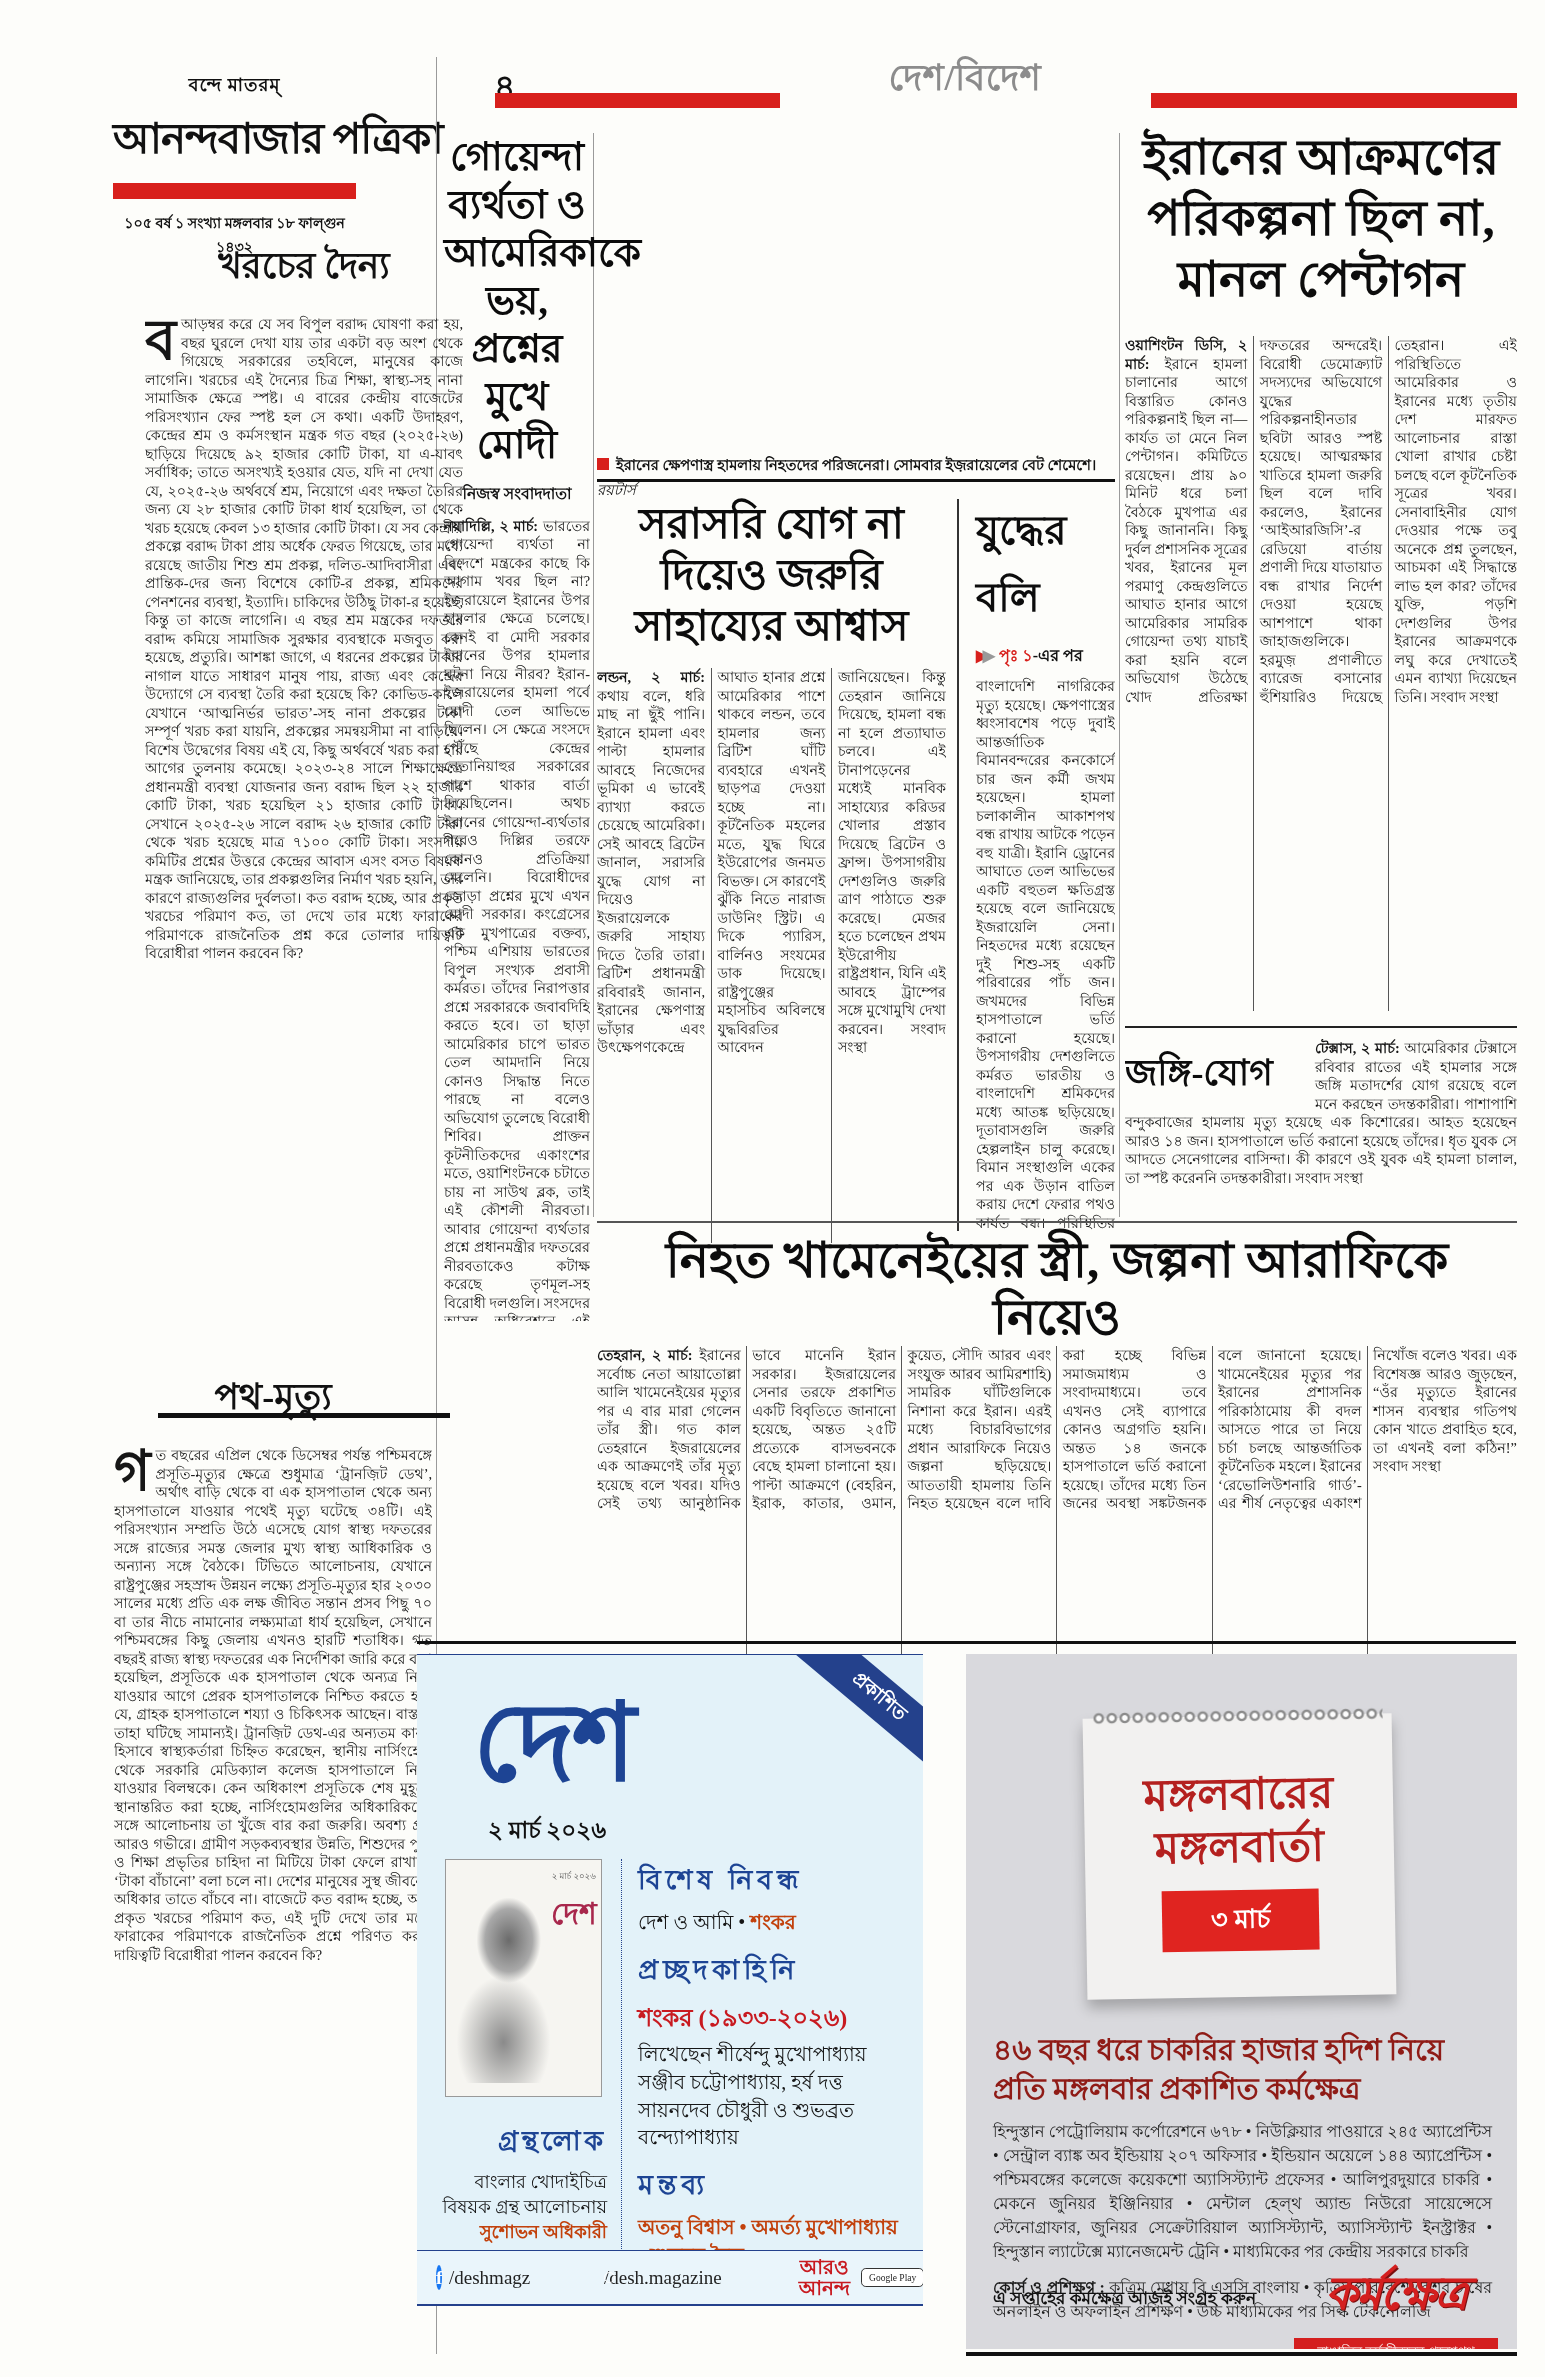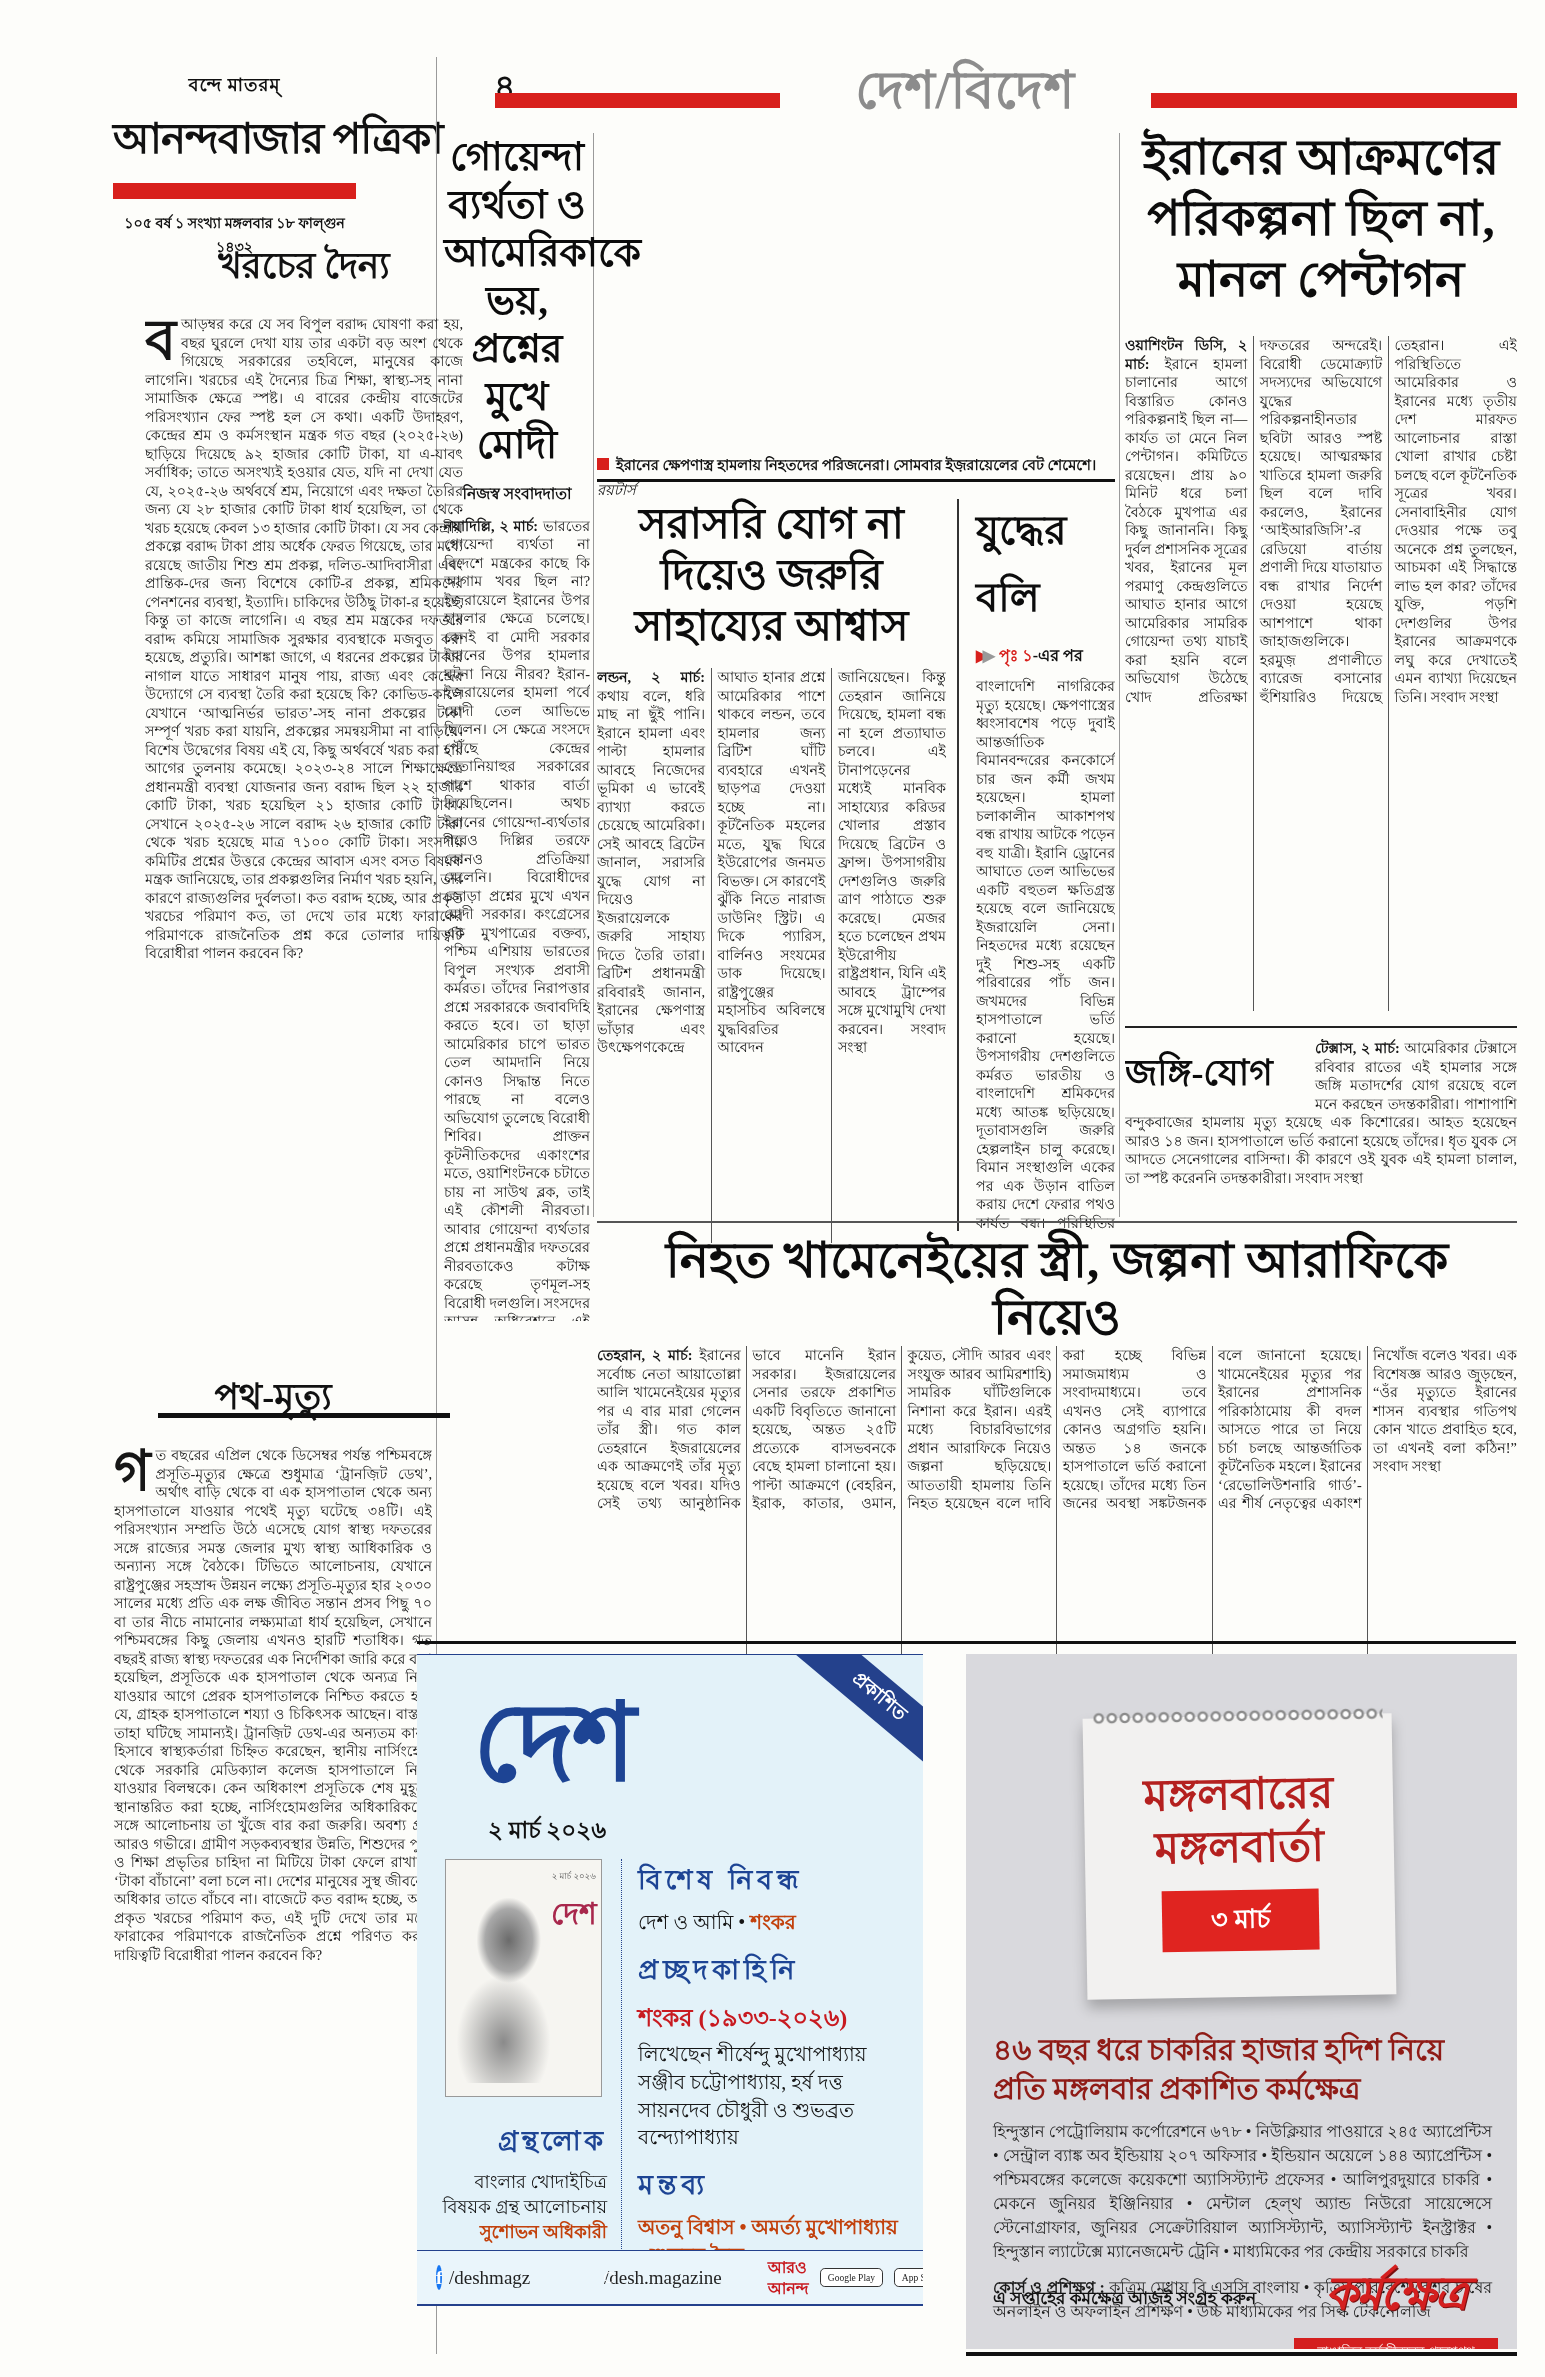--- a/index.html
+++ b/index.html
@@ -19,21 +19,21 @@
   .masthead { position:absolute; left:113px; top:71px; width:243px; text-align:center; }
   .masthead .motto { font-size:18px; font-weight:bold; letter-spacing:1px; }
   .masthead .title { font-size:42px; font-weight:bold; letter-spacing:-1px; margin-top:3.8px; white-space:nowrap; }
   .masthead .bar { height:16px; background:#d8201c; margin-top:6.7px; }
   .masthead .edition { font-size:14.3px; font-weight:bold; margin-top:12.4px; }
 
   .pageno { position:absolute; left:494px; top:61px; font-size:33px; font-weight:bold; }
 
   .section-rule { position:absolute; top:93px; height:15px; background:#d8201c; }
   .section-title { position:absolute; left:789px; top:50px; width:352px; text-align:center;
-                   font-size:52px; font-weight:bold; color:#8c8c8c; letter-spacing:0.5px; }
+                   font-size:36px; font-weight:bold; color:#8c8c8c; letter-spacing:0.5px; }
 
   
   .hl { font-weight:bold; color:#0c0c0c; text-align:center; }
 
   
   .ed-col { position:absolute; left:114px; width:318px; }
   .ed-head { font-size:36px; font-weight:bold; text-align:center; margin-bottom:17px; }
   .ed-divider { height:4.8px; background:#111; width:92%; margin:0 auto; }
 
   
@@ -113,21 +113,21 @@
   .deshLeftList .blackLine, .deshLeftList .redLine { font-size:18px; line-height:25px; }
   .deshSocial { position:absolute; left:0; bottom:0; width:100%; height:56px; background:#eaf5fb;
                 border-top:1.9px solid #24418c; border-bottom:2.9px solid #24418c; display:flex; align-items:center; }
   .fbIcon { width:25px; height:25px; border-radius:50%; background:#1877f2; color:#fff; font-weight:bold;
             font-size:19px; text-align:center; line-height:25px; margin:0 6.7px 0 19px; }
   .igIcon { width:25px; height:25px; border-radius:6.7px; margin:0 6.7px 0 67px;
             background:linear-gradient(45deg,#f9ce34,#ee2a7b 55%,#6228d7); position:relative; }
   .igIcon::after { content:""; position:absolute; left:6.7px; top:6.7px; width:9.5px; height:9.5px;
                    border:1.9px solid #fff; border-radius:50%; }
   .handle { font-size:19px; color:#222; }
-  .aroAnanda { margin-left:46px; color:#c81a20; font-weight:bold; font-size:16px; line-height:21px; }
+  .aroAnanda { margin-left:77px; color:#c81a20; font-weight:bold; font-size:20px; line-height:21px; text-align:center; }
   .storeBadge { border:1px solid #333; background:#fff; border-radius:4.8px; font-size:9.5px; padding:3.8px 6.7px;
                 margin-left:11.4px; color:#222; white-space:nowrap; }
 
   
   .karmaAd { position:absolute; left:966px; top:1654px; width:551px; height:695px; background:#d9d9dd; overflow:hidden; }
   .calendar { position:absolute; left:119px; top:62px; width:309px; height:281px; background:#f2f1f0;
               box-shadow:0 8.6px 14.3px rgba(0,0,0,.25); transform:rotate(-1deg); }
   .calendar .spiral { position:absolute; left:9.5px; top:-7.6px; width:290px; height:16px;
       background-image:radial-gradient(circle at 6.2px 8px, #fdfdfd 2.4px, #8b8b8b 3.3px 4.8px, rgba(0,0,0,0) 5.7px);
       background-size:13px 16px; background-repeat:repeat-x; }

